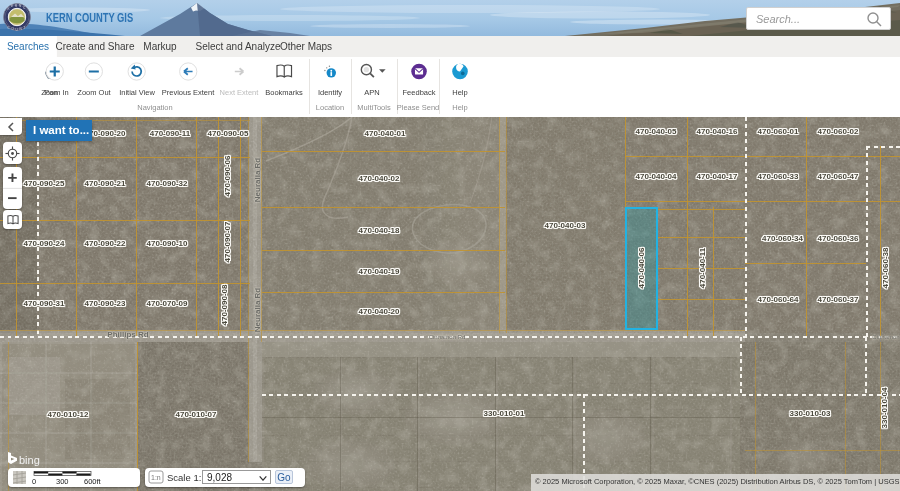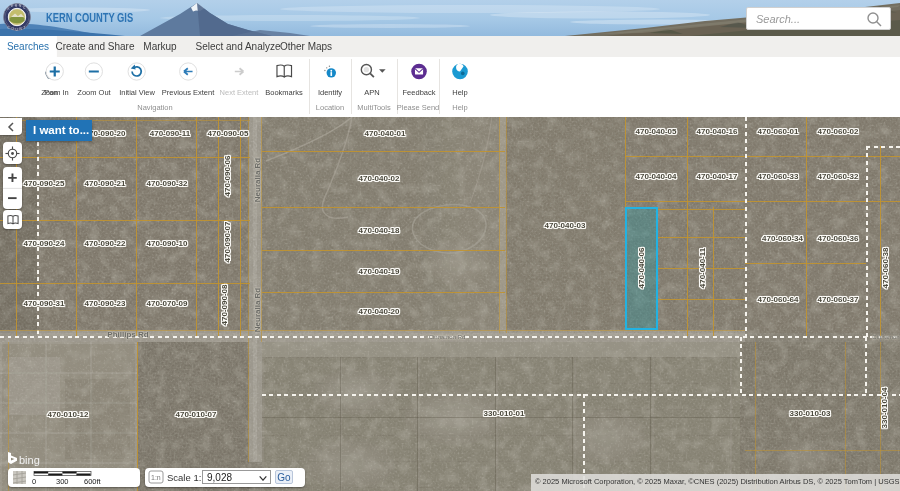--- a/index.html
+++ b/index.html
@@ -399,21 +399,21 @@
       <div class="plabel" style="left:379px;top:154px;">470-040-19</div>
       <div class="plabel" style="left:379px;top:194px;">470-040-20</div>
       <div class="plabel" style="left:565px;top:108px;">470-040-03</div>
       <div class="plabel" style="left:656px;top:14px;">470-040-05</div>
       <div class="plabel" style="left:717px;top:14px;">470-040-16</div>
       <div class="plabel" style="left:778px;top:14px;">470-060-01</div>
       <div class="plabel" style="left:838px;top:14px;">470-060-02</div>
       <div class="plabel" style="left:656px;top:59px;">470-040-04</div>
       <div class="plabel" style="left:717px;top:59px;">470-040-17</div>
       <div class="plabel" style="left:778px;top:59px;">470-060-33</div>
-      <div class="plabel" style="left:838px;top:59px;">470-060-32</div>
+      <div class="plabel" style="left:838px;top:59px;">470-060-47</div>
       <div class="plabel" style="left:778px;top:121px;padding-left:9px;">470-060-34</div>
       <div class="plabel" style="left:838px;top:121px;">470-060-36</div>
       <div class="plabel" style="left:778px;top:182px;">470-060-64</div>
       <div class="plabel" style="left:838px;top:182px;">470-060-37</div>
       <div class="plabel vert" style="left:641px;top:151px;">470-040-06</div>
       <div class="plabel vert" style="left:702px;top:151px;">470-040-11</div>
       <div class="plabel vert" style="left:885px;top:151px;">470-060-38</div>
       <div class="plabel" style="left:68px;top:297px;">470-010-12</div>
       <div class="plabel" style="left:196px;top:297px;">470-010-07</div>
       <div class="plabel" style="left:504px;top:296px;">330-010-01</div>

